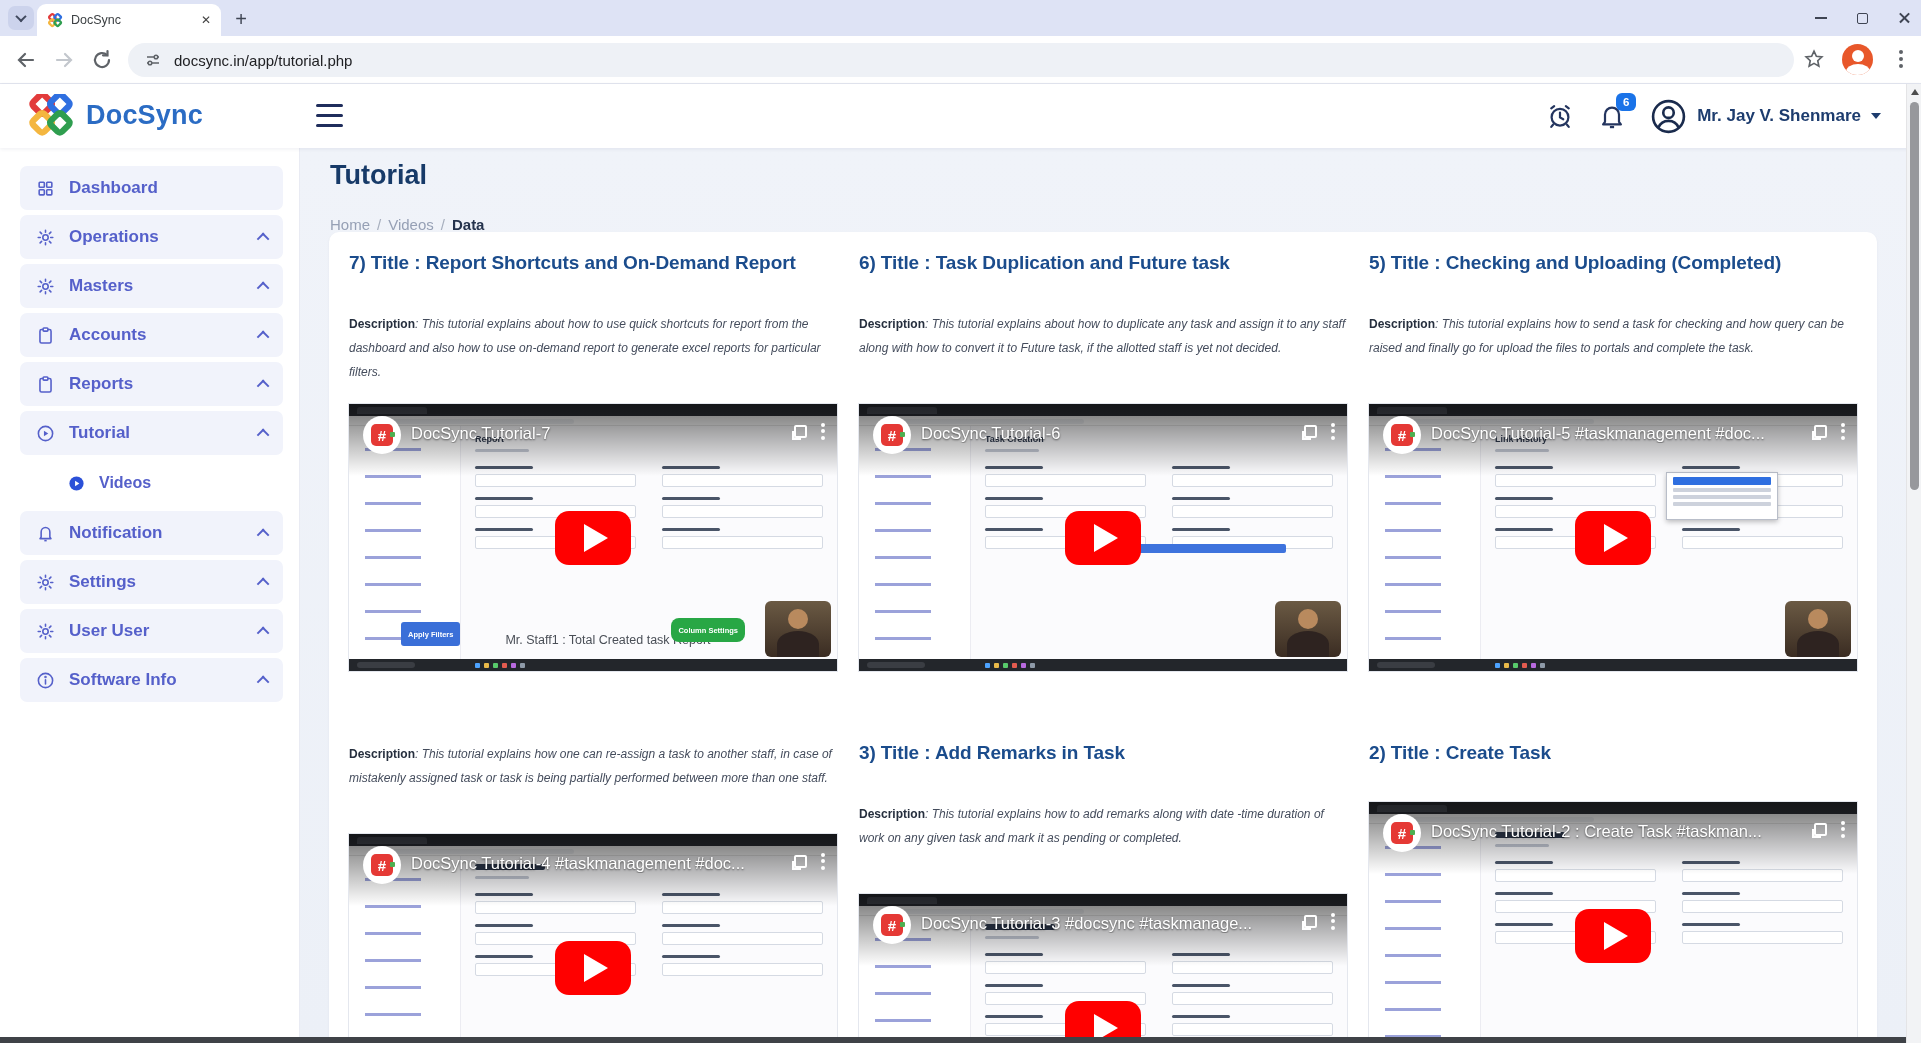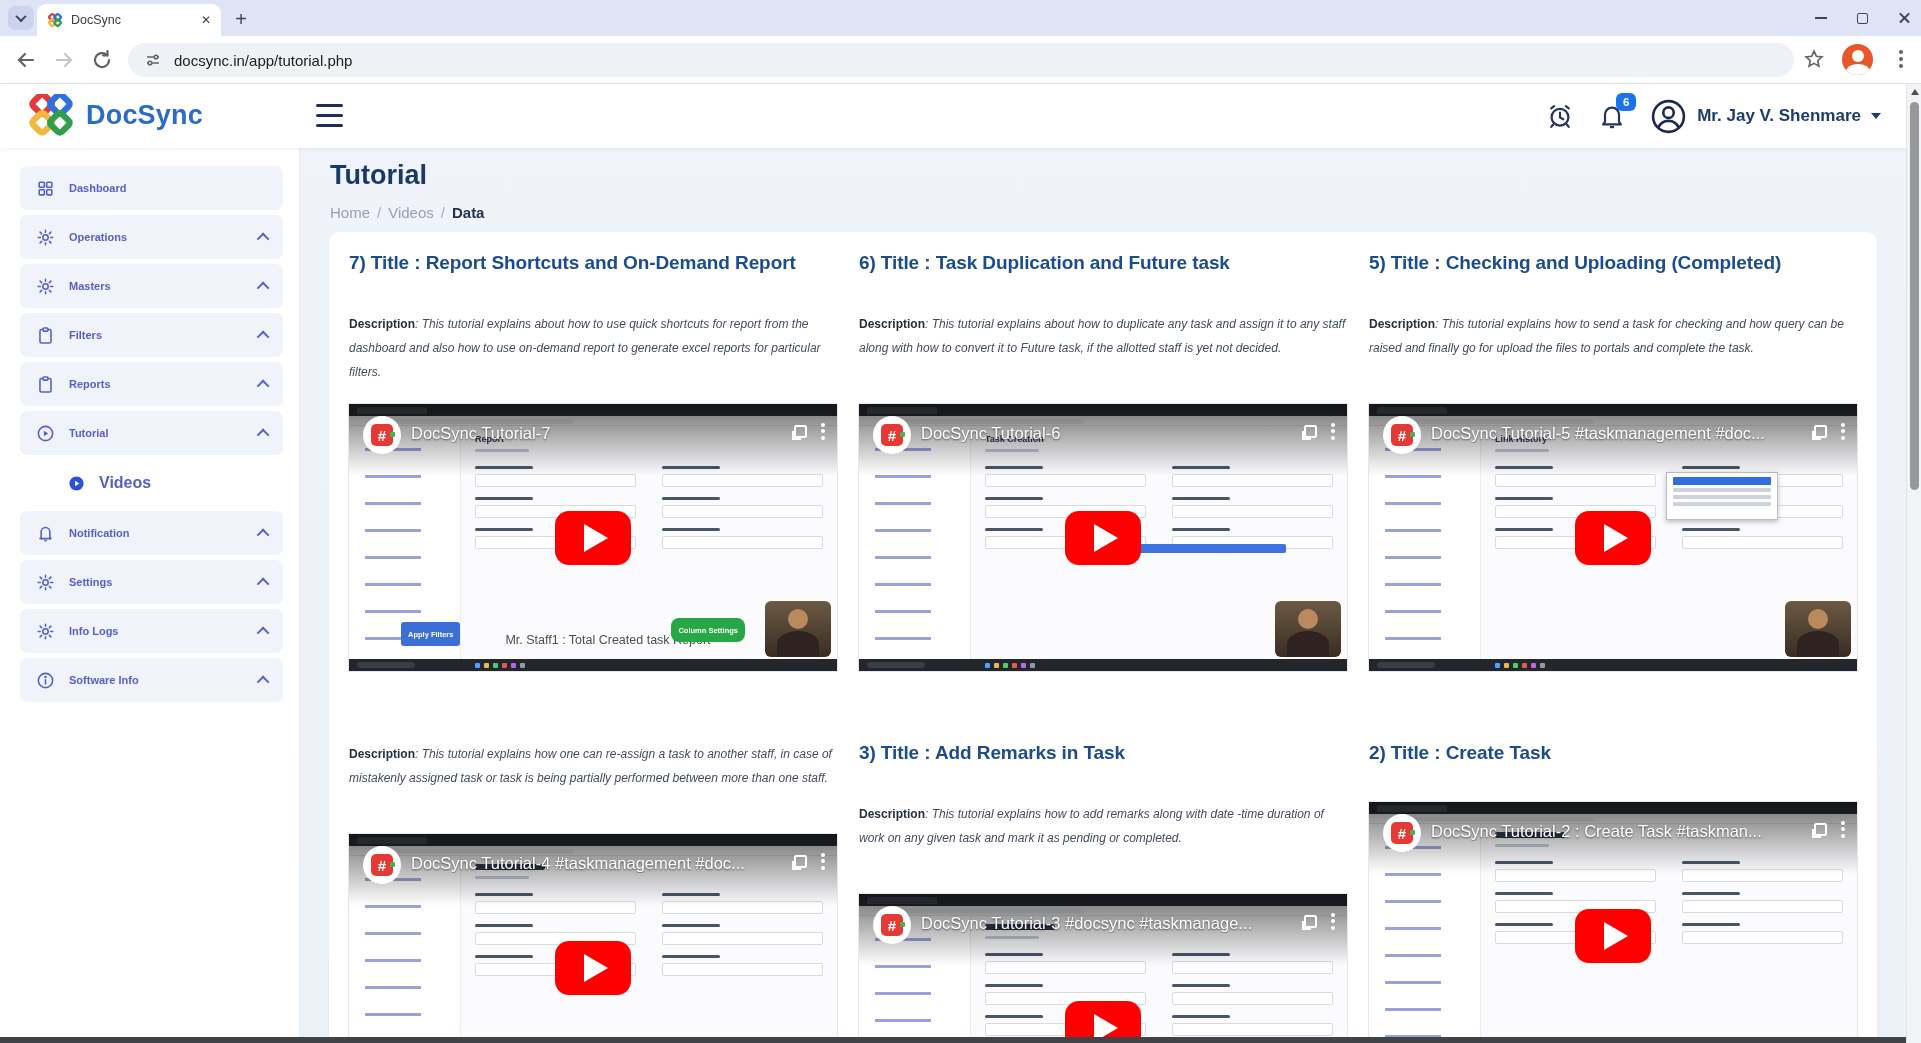--- a/index.html
+++ b/index.html
@@ -50,32 +50,32 @@
   .user-chip { display:flex; align-items:center; gap:10px; }
   .user-name { font-size:17px; font-weight:600; color:#1d3c6e; }
   .caret-down { width:0; height:0; border-left:5px solid transparent; border-right:5px solid transparent; border-top:6px solid #1d3c6e; }
 
   
   #sidebar { position:absolute; left:0; top:148px; width:300px; height:895px; background:#fff; border-right:1px solid #e9ebf3; z-index:3; }
   .side-list { padding-top:18px; }
   .side-item { position:relative; margin:0 16px 5px 20px; height:44px; border-radius:7px; background:#f1f3fb;
     display:flex; align-items:center; padding:0 14px 0 16px; color:#5560ca; cursor:pointer; }
   .side-item .s-ico { width:19px; height:19px; margin-right:14px; flex:none; }
-  .side-item .s-label { font-size:11px; font-weight:600; }
+  .side-item .s-label { font-size:17px; font-weight:600; }
   .side-item .s-chev { margin-left:auto; width:9px; height:9px; border-left:2.2px solid #5560ca; border-top:2.2px solid #5560ca;
     transform:rotate(45deg) translate(0,2px); }
   .side-item.sub { background:transparent; margin-left:52px; height:46px; }
   .side-item.sub .s-ico { width:17px; height:17px; color:#2b50d8; }
   .side-item.sub .s-label { font-size:16px; }
 
   
   #main { position:absolute; left:300px; top:148px; width:1606px; height:895px; overflow:hidden;
     background:linear-gradient(180deg,#f0f3f9 0%, #ecf0f7 100%); }
   .page-title { position:absolute; left:30px; top:12px; font-size:27px; font-weight:700; color:#173a68; }
-  .breadcrumb { position:absolute; left:30px; top:56px; font-size:15px; color:#96a0b5; }
+  .breadcrumb { position:absolute; left:30px; top:68px; font-size:15px; color:#96a0b5; }
   .breadcrumb .sep { margin:0 7px; color:#a6aebd; }
   .breadcrumb .bc-current { color:#25334d; font-weight:600; }
   .panel { position:absolute; left:29px; top:84px; width:1548px; height:1120px; background:#fff; border-radius:10px;
     box-shadow:0 1px 3px rgba(25,39,80,.05); padding:20px; }
   .grid { display:grid; grid-template-columns:repeat(3,488px); column-gap:22px; row-gap:71px; }
   .vcard h3 { height:34px; font-size:19px; font-weight:700; color:#1b4c8c; white-space:nowrap; overflow:hidden; margin-bottom:26px; letter-spacing:-.1px;}
   .vcard .desc { height:72px; margin-bottom:20px; font-size:12px; line-height:24px; color:#444c5c; font-style:italic; overflow:hidden;}
   .vcard .desc b { font-style:normal; color:#262f3e; }
 
   
@@ -296,21 +296,21 @@
     <span class="s-chev"></span>
   </div>
 
   <div class="side-item">
     <span class="s-ico">
           <svg viewBox="0 0 24 24" fill="none" stroke="currentColor" stroke-width="2">
             <rect x="5" y="4.5" width="14" height="17" rx="2"></rect>
             <rect x="9" y="2.5" width="6" height="4" rx="1" fill="#fff"></rect>
           </svg>
         </span>
-    <span class="s-label">Filters</span>
+    <span class="s-label">Accounts</span>
     <span class="s-chev"></span>
   </div>
 
   <div class="side-item">
     <span class="s-ico">
           <svg viewBox="0 0 24 24" fill="none" stroke="currentColor" stroke-width="2">
             <rect x="5" y="4.5" width="14" height="17" rx="2"></rect>
             <rect x="9" y="2.5" width="6" height="4" rx="1" fill="#fff"></rect>
           </svg>
         </span>
@@ -362,21 +362,21 @@
     <span class="s-chev"></span>
   </div>
 
   <div class="side-item">
     <span class="s-ico">
           <svg viewBox="0 0 24 24" fill="none" stroke="currentColor" stroke-width="2" stroke-linecap="round">
             <circle cx="12" cy="12" r="3.4"></circle>
             <path d="M12 2.8v2.6M12 18.6v2.6M2.8 12h2.6M18.6 12h2.6M5.2 5.2l1.9 1.9M16.9 16.9l1.9 1.9M18.8 5.2l-1.9 1.9M7.1 16.9l-1.9 1.9"></path>
           </svg>
         </span>
-    <span class="s-label">Info Logs</span>
+    <span class="s-label">User User</span>
     <span class="s-chev"></span>
   </div>
 
   <div class="side-item">
     <span class="s-ico">
           <svg viewBox="0 0 24 24" fill="none" stroke="currentColor" stroke-width="2" stroke-linecap="round">
             <circle cx="12" cy="12" r="9"></circle>
             <path d="M12 11v5.5"></path>
             <circle cx="12" cy="7.6" r="0.6" fill="currentColor"></circle>
           </svg>

